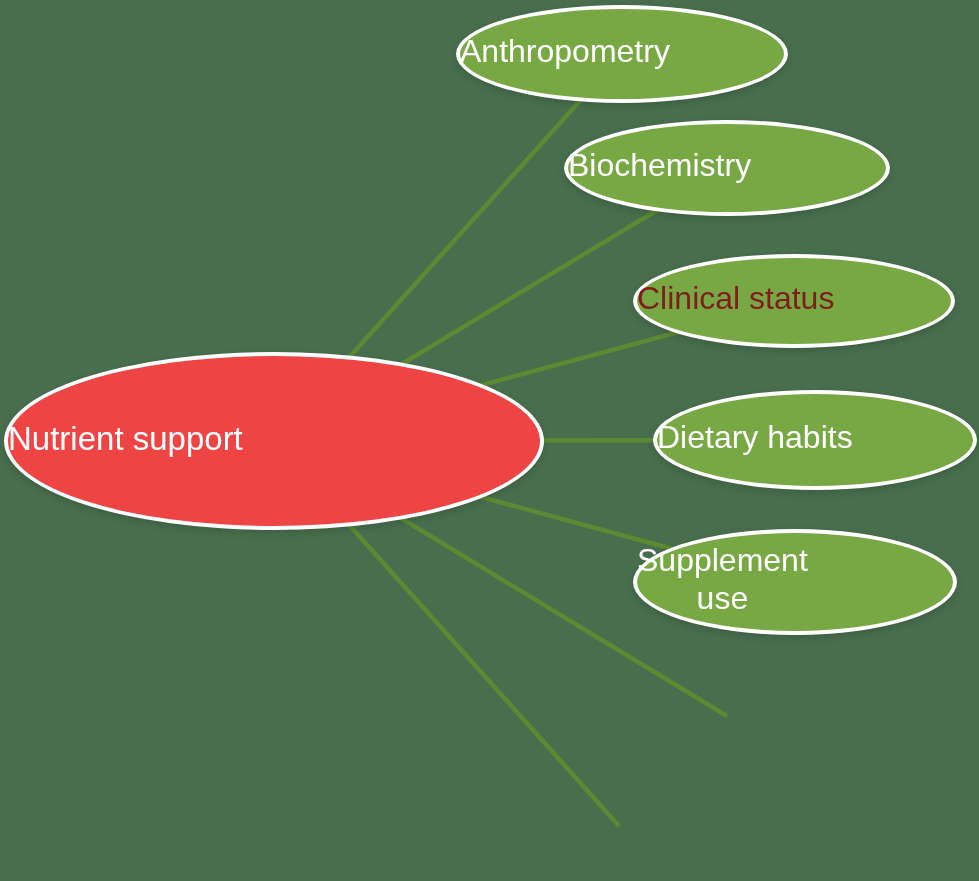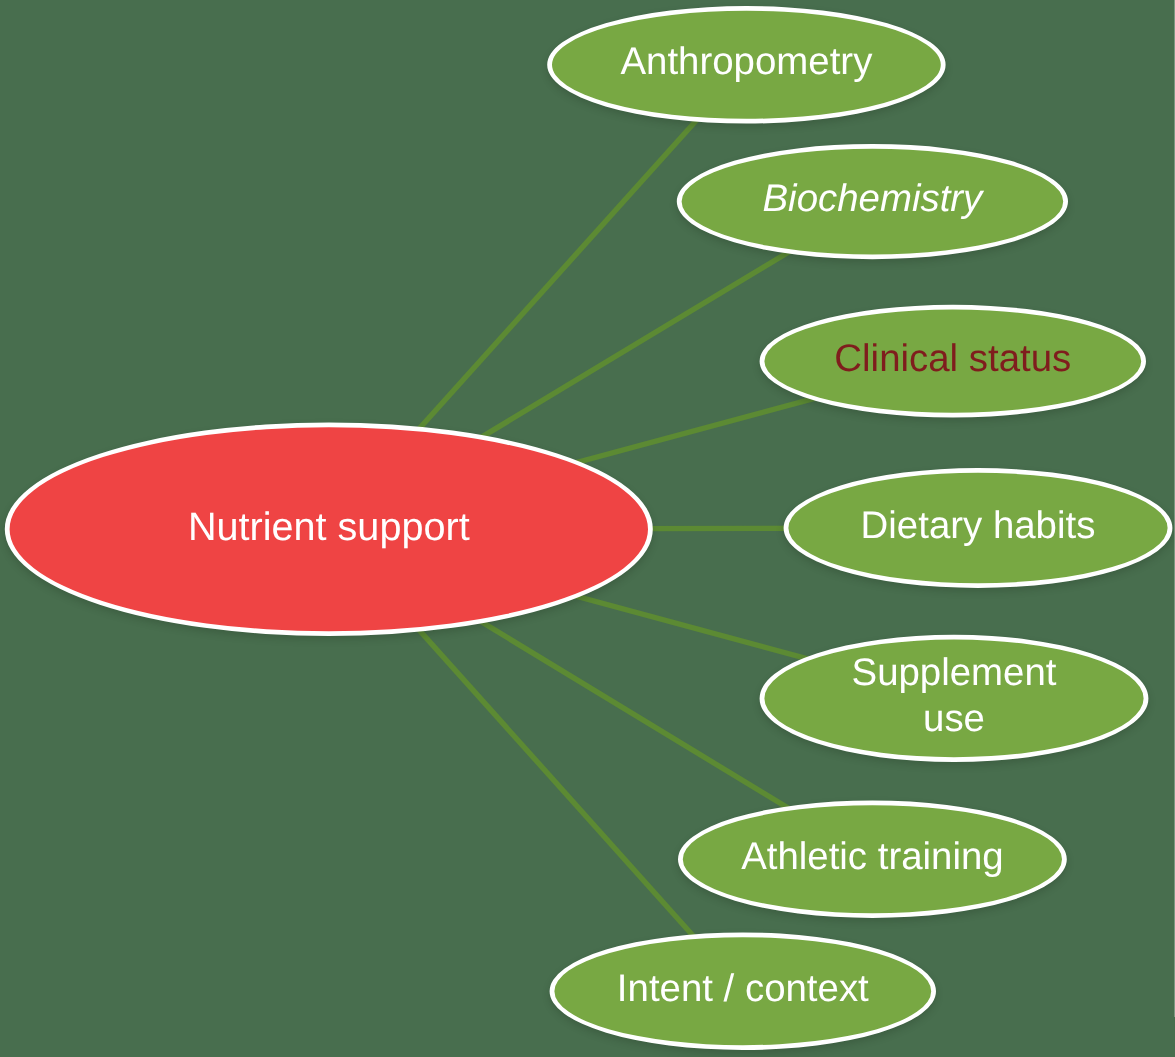--- a/index.html
+++ b/index.html
@@ -24,21 +24,21 @@
     z-index: 1;
   }
   .node {
     position: absolute;
     z-index: 2;
     box-sizing: border-box;
     border-radius: 50%;
     border: 4px solid #ffffff;
     display: flex;
     align-items: center;
-    justify-content: center;
+    justify-content: flex-start;
     box-shadow: 0 3px 6px rgba(30, 50, 30, 0.25);
   }
   .node-label {
     color: #ffffff;
     font-size: 32px;
     text-align: center;
     white-space: pre-line;
     line-height: 1.18;
     padding-bottom: 4px;
   }
@@ -58,32 +58,26 @@
       <line x1="274" y1="441" x2="795" y2="582" stroke="#5C8A33" stroke-width="4.5"></line>
       <line x1="274" y1="441" x2="727" y2="716" stroke="#5C8A33" stroke-width="4.5"></line>
       <line x1="274" y1="441" x2="619" y2="826" stroke="#5C8A33" stroke-width="4.5"></line>
     </svg>
 <div class="node center" style="left: 4px; top: 352px; width: 540px; height: 178px; background: #ef4444; border-color: rgb(255, 255, 255);">
       <div class="node-label" style="color: rgb(255, 255, 255);">Nutrient support</div>
     </div>
     <div class="node" style="left: 456px; top: 5px; width: 332px; height: 98px; background: rgb(120, 168, 67); border-color: rgb(255, 255, 255);">
       <div class="node-label" style="color: rgb(255, 255, 255);">Anthropometry</div>
     </div>
-    <div class="node" style="left: 564px; top: 120px; width: 326px; height: 96px; background: rgb(120, 168, 67); border-color: rgb(255, 255, 255); font-style: italic;">
+    <div class="node" style="left: 564px; top: 120px; width: 326px; height: 96px; background: rgb(120, 168, 67); border-color: rgb(255, 255, 255);">
       <div class="node-label" style="color: rgb(255, 255, 255);">Biochemistry</div>
     </div>
     <div class="node" style="left: 633px; top: 254px; width: 322px; height: 94px; background: rgb(120, 168, 67); border-color: rgb(255, 255, 255);">
       <div class="node-label" style="color: #7f1d1d;">Clinical status</div>
     </div>
     <div class="node" style="left: 633px; top: 529px; width: 324px; height: 106px; background: rgb(120, 168, 67); border-color: rgb(255, 255, 255);">
       <div class="node-label" style="color: rgb(255, 255, 255);">Supplement
 use</div>
     </div>
     <div class="node" style="left: 653px; top: 390px; width: 324px; height: 100px; background: rgb(120, 168, 67); border-color: rgb(255, 255, 255);">
       <div class="node-label" style="color: rgb(255, 255, 255);">Dietary habits</div>
     </div>
-    <div class="node" style="left: 565px; top: 667px; width: 324px; height: 98px; background: rgb(120, 168, 67); border-color: rgb(255, 255, 255);">
-      <div class="node-label" style="color: rgb(255, 255, 255);">Athletic training</div>
-    </div>
-    <div class="node" style="left: 458px; top: 777px; width: 322px; height: 98px; background: rgb(120, 168, 67); border-color: rgb(255, 255, 255);">
-      <div class="node-label" style="color: rgb(255, 255, 255);">Intent / context</div>
-    </div>
   </div>
 
 </body></html>

